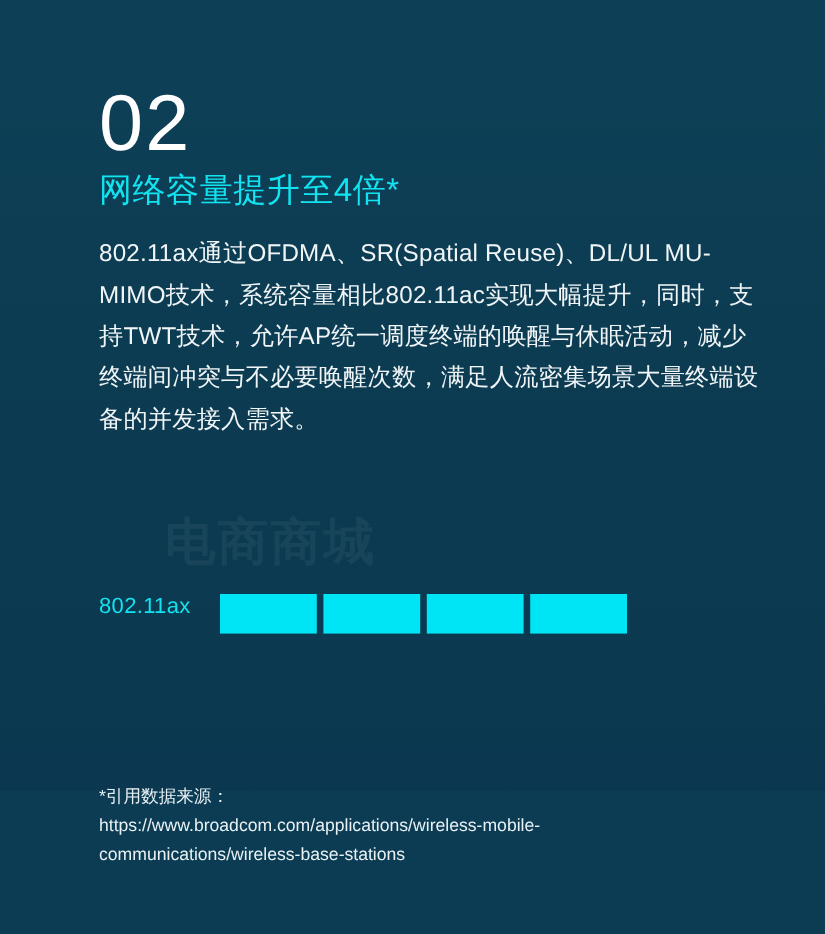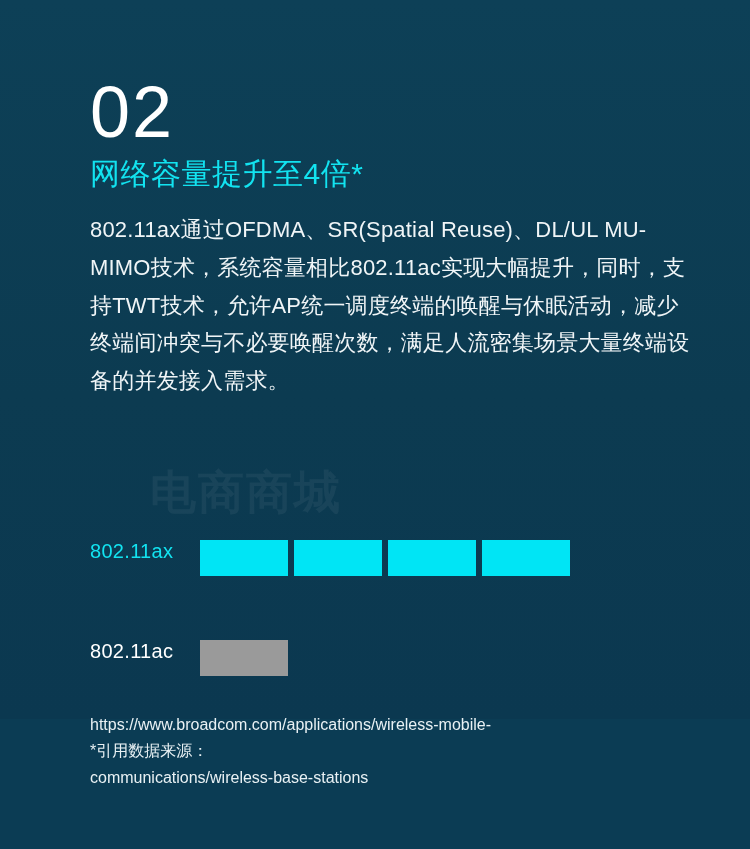--- a/index.html
+++ b/index.html
@@ -125,28 +125,22 @@
     <div class="chart-row">
       <div class="chart-label label-ax">802.11ax</div>
       <div class="bar-group">
         <div class="bar-seg bar-ax"></div>
         <div class="bar-seg bar-ax"></div>
         <div class="bar-seg bar-ax"></div>
         <div class="bar-seg bar-ax"></div>
       </div>
     </div>
 
-    <div class="chart-row">
-      <div class="chart-label label-ac">802.11ac</div>
-      <div class="bar-group">
-        <div class="bar-seg bar-ac"></div>
-      </div>
-    </div>
 
   </div>
 
   <div class="source">
+    <span class="source-line">*引用数据来源：</span>
     <span class="source-line">https://www.broadcom.com/applications/wireless-mobile-</span>
-    <span class="source-line">*引用数据来源：</span>
     <span class="source-line">communications/wireless-base-stations</span>
   </div>
 
 </div>
 
 </body></html>

